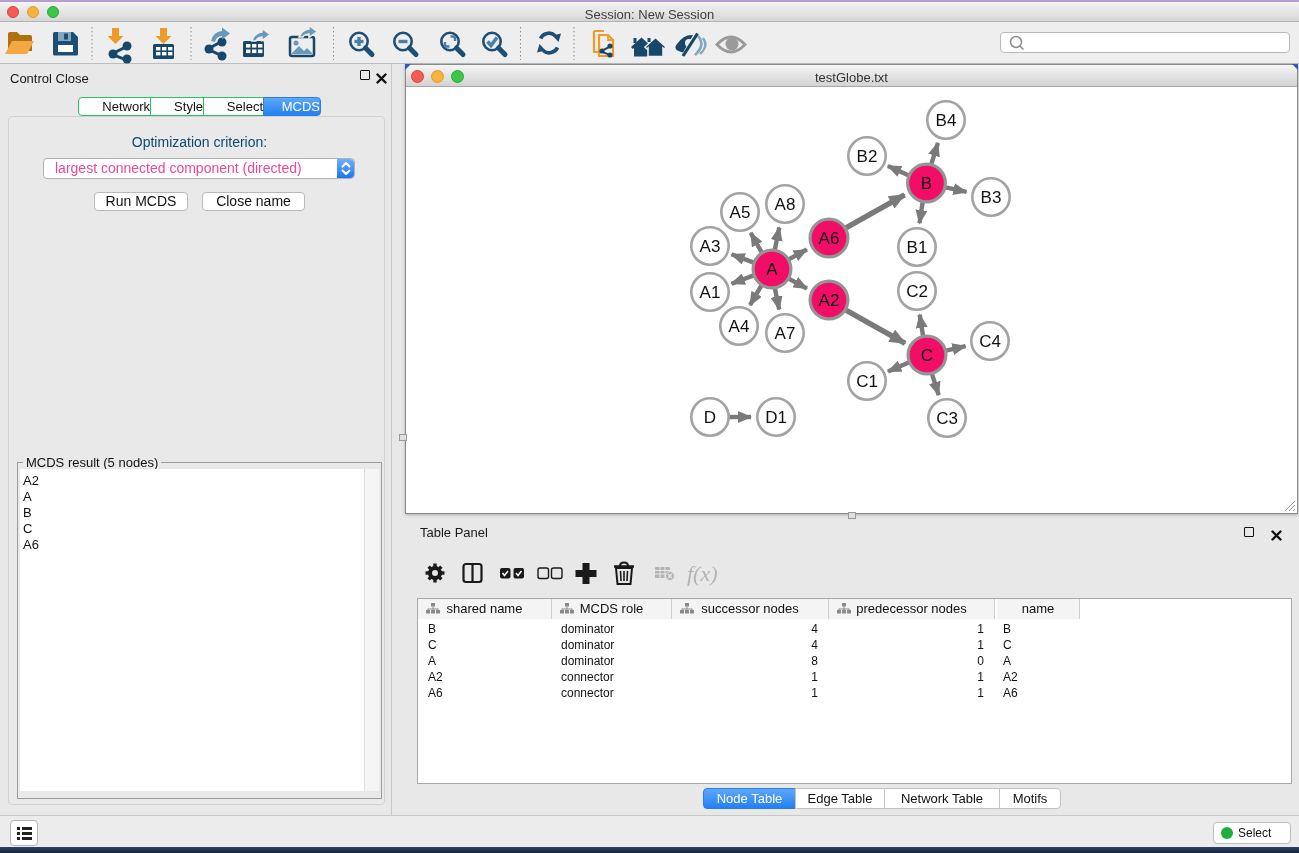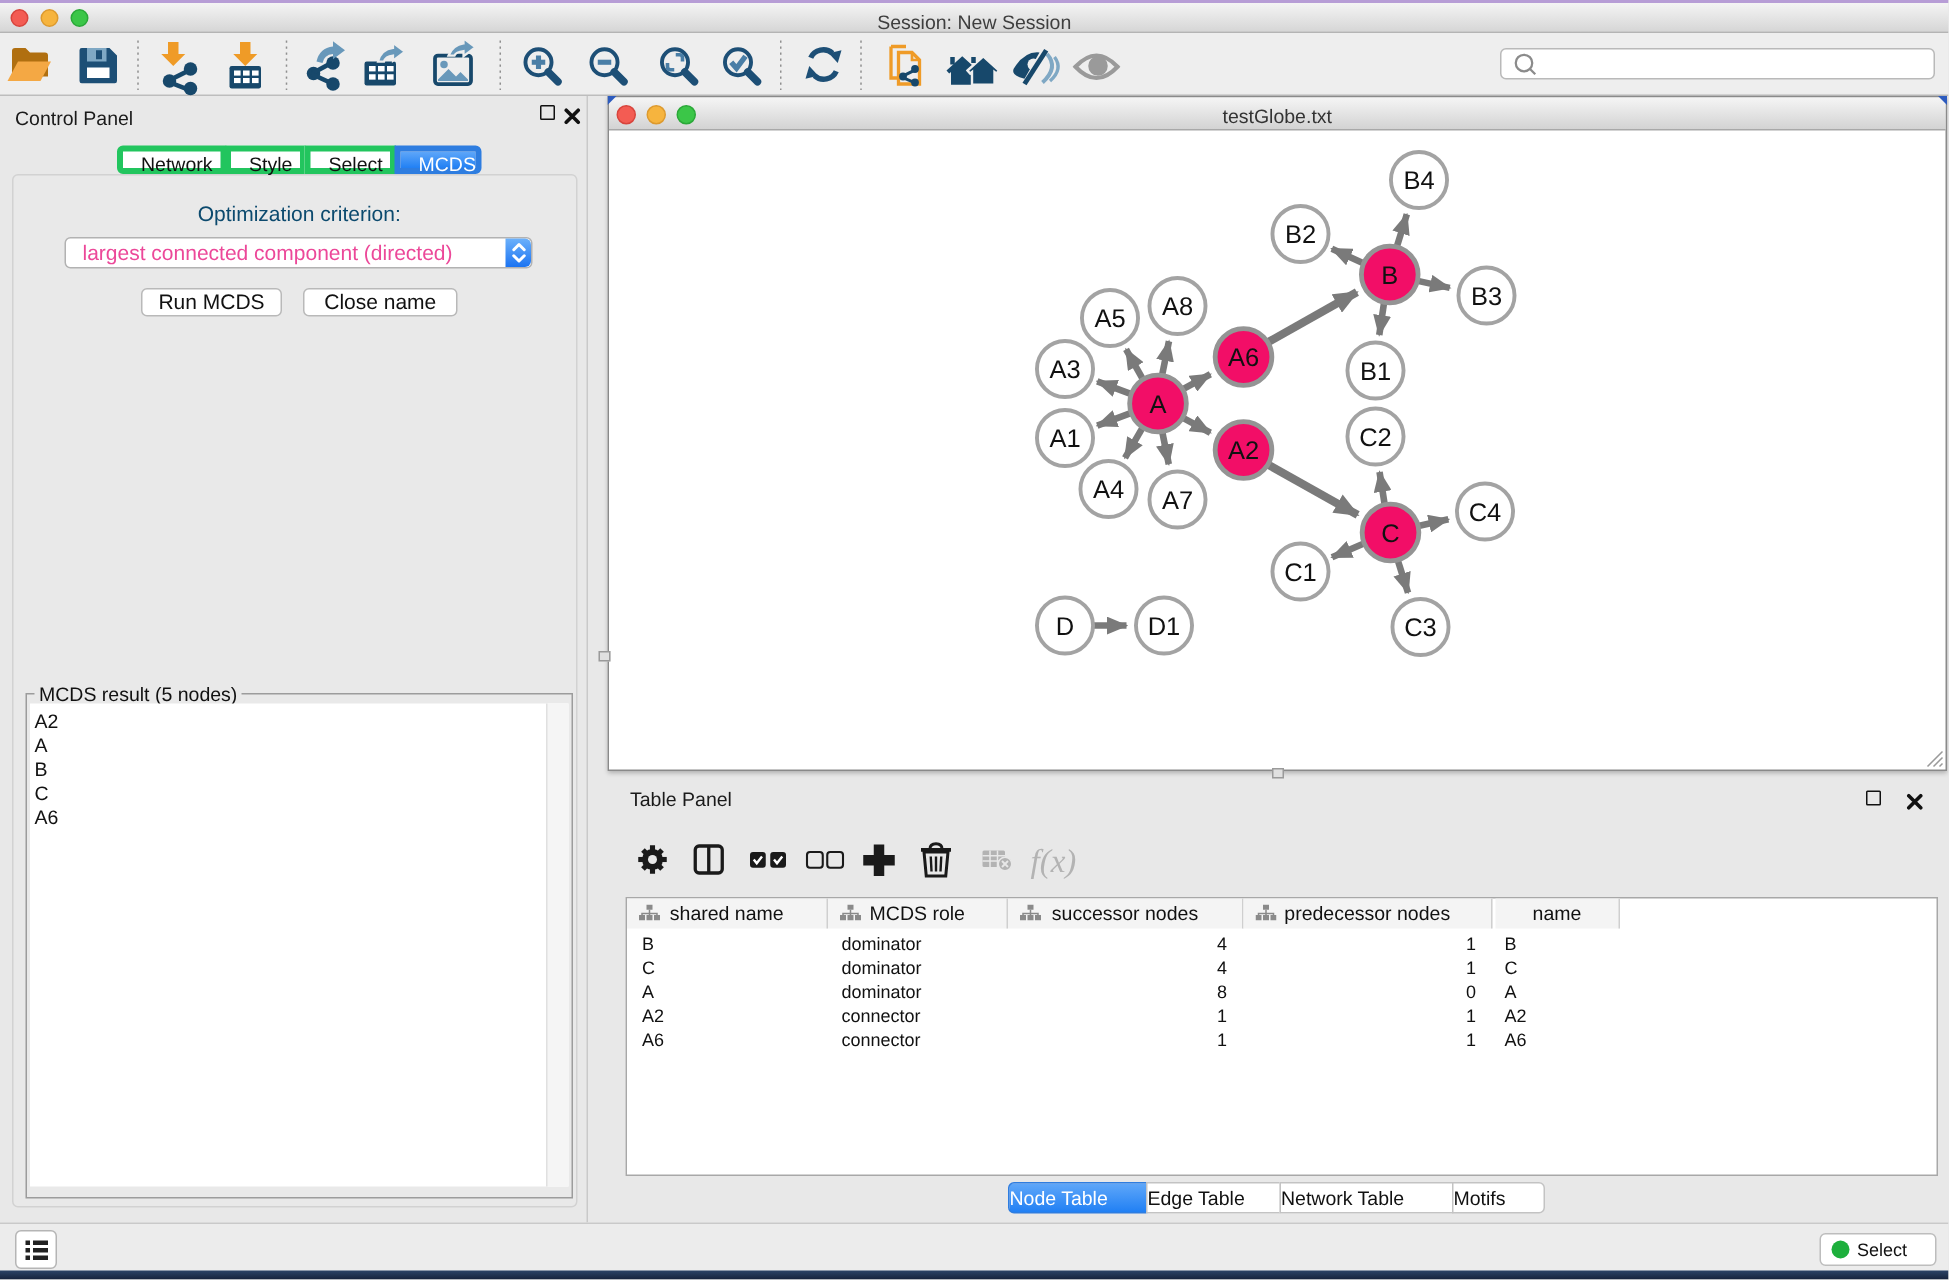--- a/index.html
+++ b/index.html
@@ -14,22 +14,22 @@
   #titlebar .tl { width:12px; height:12px; top:4px; }
   #wintitle { width:1299px; text-align:center; top:5px; font-size:13px; color:#3e3e3e; }
   #toolbar { left:0; top:22px; width:1299px; height:42px; background:#eeeeee; border-bottom:1px solid #bdbdbd; }
   #searchbox { left:1000px; top:10px; width:290px; height:21px; background:#fff;
     border:1px solid #b9b9b9; border-radius:4px; }
   
   #cp-title { left:10px; top:71px; font-size:13px; color:#1a1a1a; }
   .floatbtn { width:10px; height:10px; border:1.5px solid #111; border-radius:1px; }
   #cp-content { left:8px; top:116px; width:377px; height:689px; background:#e9e9e9;
     border:1px solid #d2d2d2; border-radius:4px; }
-  .tabseg { position:absolute; top:97px; height:19px; background:#fff; border:4px solid #22c55e;
-    font-size:13px; color:#111; text-align:left; line-height:17px;padding-left:12px; }
+  .tabseg { position:absolute; top:97px; height:19px; background:#fff; border:1px solid #22c55e;
+    font-size:13px; color:#111; text-align:right; line-height:17px;padding-left:12px; }
   .tabsel { background:linear-gradient(#5fa7f9,#2180f4); color:#fff; border-color:#2e7de0; }
   
   #dropdown { left:43px; top:158px; width:312px; height:21px; background:#fff;
     border:1px solid #b2b2b2; border-radius:4px; font-size:14px; color:#ec4899; }
   #dropcap { left:337px; top:159px; width:17px; height:19px; border-radius:0 4px 4px 0;
     background:linear-gradient(#6cb1fb,#1c74f2); }
   .btn { position:absolute; height:19px; background:#fff; border:1px solid #b9b9b9; border-radius:4px;
     font-size:14px; color:#111; text-align:center; line-height:17px; }
   
   #grpbox { left:17px; top:462px; width:365px; height:337px; border:1px solid #9c9c9c; }
@@ -43,21 +43,21 @@
     border-bottom:1px solid #a8a8a8; }
   #nettitle .tl { width:13px; height:13px; top:5px; }
   #netname { width:100%; text-align:center; top:5px; font-size:13px; color:#333; }
   
   #tp-title { left:420px; top:525px; font-size:13px; color:#1a1a1a; }
   #tptable { left:417px; top:598px; width:875px; height:186px; background:#fff; border:1px solid #a8a8a8; }
   .th { position:absolute; top:0; height:20px; border-right:1px solid #cfcfcf; background:#f4f4f4;
     font-size:13px; color:#111; text-align:center; line-height:20px; }
   .td { position:absolute; font-size:12px; color:#111; height:16px; line-height:16px; }
   .btabseg { position:absolute; top:788px; height:21px; background:#fff; border:1px solid #c3c3c3;
-    font-size:13px; color:#111; line-height:19px; }
+    font-size:13px; color:#111; text-align:center; line-height:19px;margin-left:31px; }
   
   #statusbar { left:0; top:815px; width:1299px; height:32px; background:#ececec; border-top:1px solid #c9c9c9; }
   #bottomstrip { left:0; top:847px; width:1299px; height:6px; background:linear-gradient(#2c4467,#16233c); }
 </style>
 </head>
 <body>
 <div class="abs" id="topstrip"></div>
 <div class="abs" id="titlebar">
   <div class="abs tl" style="left:7px;background:#f35c53;border:0.5px solid #d8443c;"></div>
   <div class="abs tl" style="left:27px;background:#f6b43e;border:0.5px solid #dd9a2e;"></div>
@@ -207,21 +207,21 @@
   </g>
 </svg>
 <div class="abs" id="searchbox">
   <svg width="20" height="19" viewBox="0 0 20 19" style="position:absolute;left:6px;top:1px;">
     <circle cx="9" cy="8" r="5.5" fill="none" stroke="#8b8b8b" stroke-width="1.5"></circle>
     <line x1="13" y1="12" x2="16.5" y2="15.5" stroke="#8b8b8b" stroke-width="1.5"></line>
   </svg>
 </div>
 </div>
 
-<div class="abs" id="cp-title">Control Panel</div>
+<div class="abs" id="cp-title">Control Close</div>
 <div class="abs floatbtn" style="left:360px;top:70px;"></div>
 <div class="abs" style="left:376px;top:70px;"><svg width="11" height="11" viewBox="0 0 11 11">
       <path d="M1.5,1.5 L9.5,9.5 M9.5,1.5 L1.5,9.5" stroke="#111" stroke-width="2.4" stroke-linecap="round"></path>
     </svg></div>
 <div class="abs" id="cp-content"></div>
 <div class="tabseg" style="left:78px;width:73px;border-radius:4px 0 0 4px;">Network</div>
 <div class="tabseg" style="left:150px;width:54px;">Style</div>
 <div class="tabseg" style="left:203px;width:61px;">Select</div>
 <div class="tabseg tabsel" style="left:263px;width:58px;border-radius:0 4px 4px 0;">MCDS</div>
 <div class="abs" style="left:0;top:134px;width:399px;text-align:center;font-size:14px;color:#0c4a6e;">Optimization criterion:</div>

